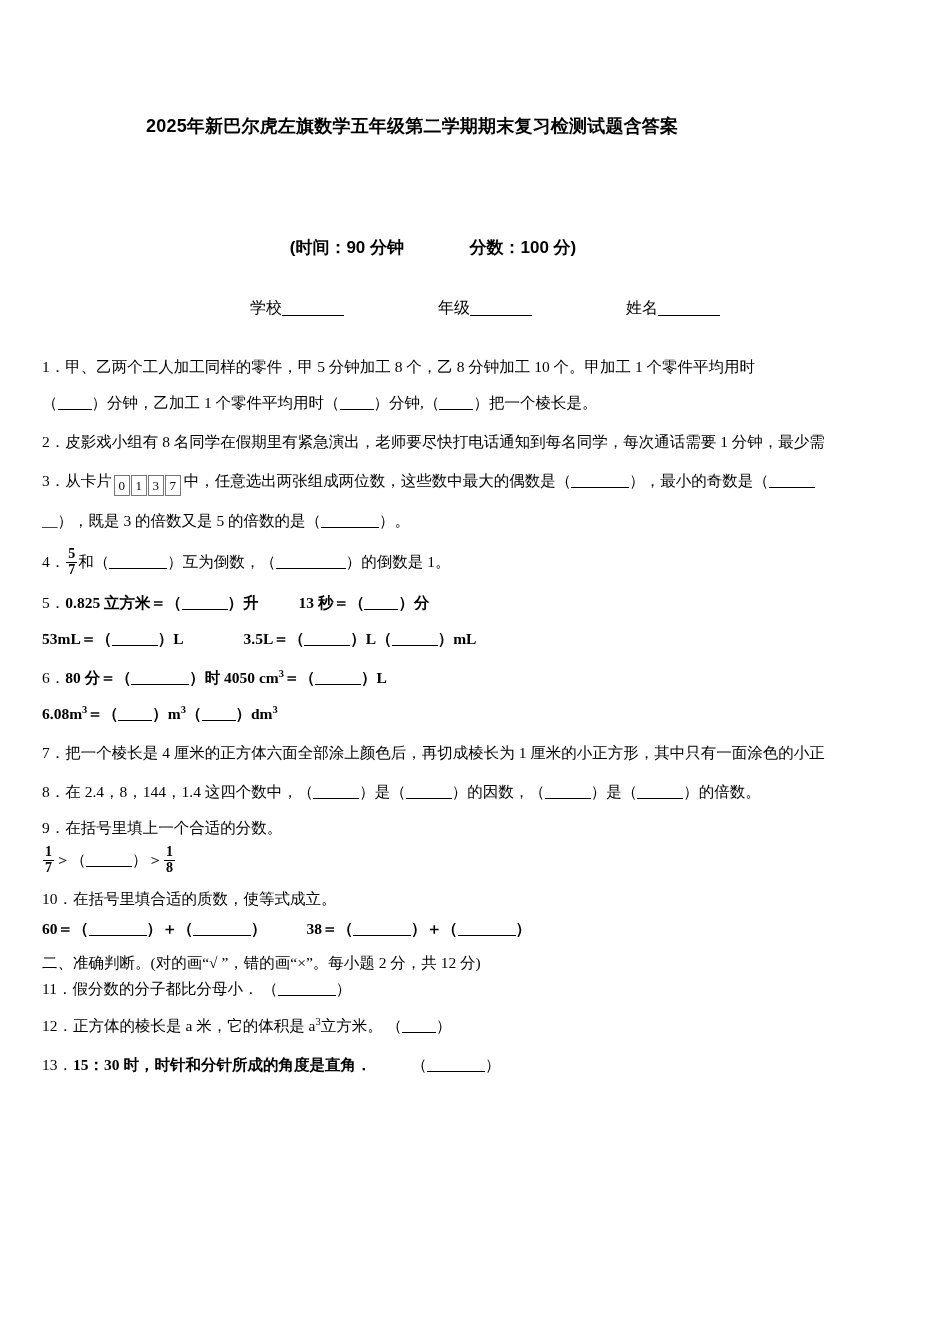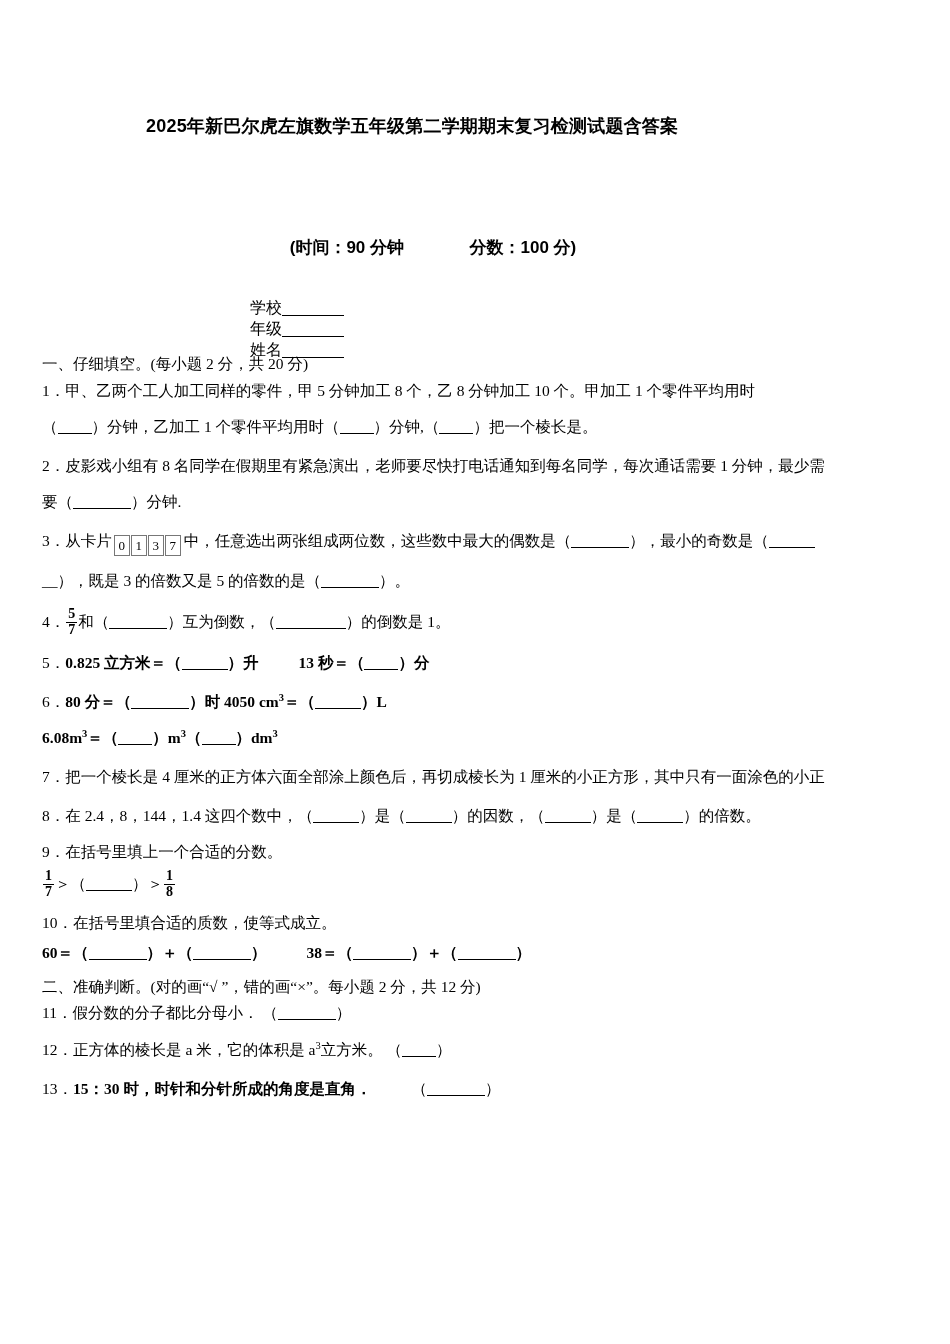--- a/index.html
+++ b/index.html
@@ -54,21 +54,20 @@
   }
 
   .namerow {
     position: absolute;
     left: 250px;
     top: 298px;
     width: 470px;
     font-size: 16px;
     display: flex;
     justify-content: space-between;
-    flex-direction: column;
   }
   .namerow span { white-space: nowrap; }
 
   
   .body {
     position: absolute;
     left: 42px;
     top: 352px;
     width: 868px;
   }
@@ -179,34 +178,33 @@
   </div>
 
   <div class="namerow">
     <span><span>学校</span><span class="fieldline"></span></span>
     <span><span>年级</span><span class="fieldline"></span></span>
     <span><span>姓名</span><span class="fieldline"></span></span>
   </div>
 
   <div class="body">
 
-    <p class="sec-head">一、仔细填空。(每小题 2 分，共 20 分)</p>
 
     <p class="q"><span class="qnum">1．</span><span>甲、乙两个工人加工同样的零件，甲 5 分钟加工 8 个，乙 8 分钟加工 10 个。甲加工 1 个零件平均用时</span></p>
     <p class="q sp2"><span>（</span><span class="blank bl-s"></span><span>）分钟，乙加工 1 个零件平均用时（</span><span class="blank bl-s"></span><span>）分钟,（</span><span class="blank bl-s"></span><span>）把一个棱长是。</span></p>
 
     <p class="q sp4"><span class="qnum">2．</span><span>皮影戏小组有 8 名同学在假期里有紧急演出，老师要尽快打电话通知到每名同学，每次通话需要 1 分钟，最少需</span></p>
-    <p class="q sp2"><span>要（</span><span class="blank bl-l"></span><span>）分钟.</span></p>
 
     <p class="q sp4"><span class="qnum">3．</span><span>从卡片</span><span class="cards"><span class="card">0</span><span class="card">1</span><span class="card">3</span><span class="card">7</span></span><span>中，任意选出两张组成两位数，这些数中最大的偶数是（</span><span class="blank bl-l"></span><span>），最小的奇数是（</span><span class="blank bl-m"></span></p>
     <p class="q sp2"><span>__），既是 3 的倍数又是 5 的倍数的是（</span><span class="blank bl-l"></span><span>）。</span></p>
 
     <p class="q line-5 sp4"><span class="qnum">4．</span><span class="frac"><span class="num">5</span><span class="den">7</span></span><span>和（</span><span class="blank bl-l"></span><span>）互为倒数，（</span><span class="blank bl-xl"></span><span>）的倒数是 1。</span></p>
 
     <p class="q sp4"><span class="qnum">5．</span><span class="b">0.825 立方米＝（</span><span class="blank bl-m"></span><span class="b">）升</span><span class="wgap"></span><span class="b">13 秒＝（</span><span class="blank bl-s"></span><span class="b">）分</span></p>
+    <p class="q sp2"><span class="b">53mL＝（</span><span class="blank bl-m"></span><span class="b">）L</span><span class="wgap-l"></span><span class="b">3.5L＝（</span><span class="blank bl-m"></span><span class="b">）L（</span><span class="blank bl-m"></span><span class="b">）mL</span></p>
 
     <p class="q sp4"><span class="qnum">6．</span><span class="b">80 分＝（</span><span class="blank bl-l"></span><span class="b">）时 4050 cm</span><sup class="b">3</sup><span class="b">＝（</span><span class="blank bl-m"></span><span class="b">）L</span></p>
     <p class="q sp2"><span class="b">6.08m</span><sup class="b">3</sup><span class="b">＝（</span><span class="blank bl-s"></span><span class="b">）m</span><sup class="b">3</sup><span class="b">（</span><span class="blank bl-s"></span><span class="b">）dm</span><sup class="b">3</sup></p>
 
     <p class="q sp4"><span class="qnum">7．</span><span>把一个棱长是 4 厘米的正方体六面全部涂上颜色后，再切成棱长为 1 厘米的小正方形，其中只有一面涂色的小正</span></p>
 
     <p class="q sp4"><span class="qnum">8．</span><span>在 2.4，8，144，1.4 这四个数中，（</span><span class="blank bl-m"></span><span>）是（</span><span class="blank bl-m"></span><span>）的因数，（</span><span class="blank bl-m"></span><span>）是（</span><span class="blank bl-m"></span><span>）的倍数。</span></p>
 
     <p class="q sp2"><span class="qnum">9．</span><span>在括号里填上一个合适的分数。</span></p>
     <p class="q line-5"><span class="frac"><span class="num">1</span><span class="den">7</span></span><span>＞（</span><span class="blank bl-m"></span><span>）＞</span><span class="frac"><span class="num">1</span><span class="den">8</span></span></p>

